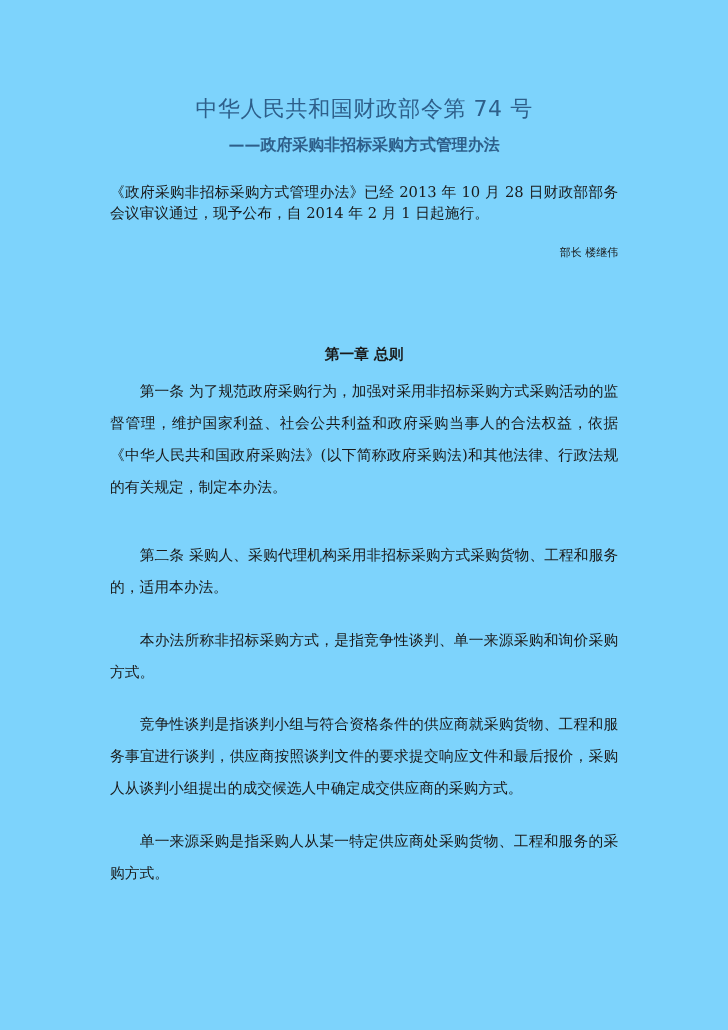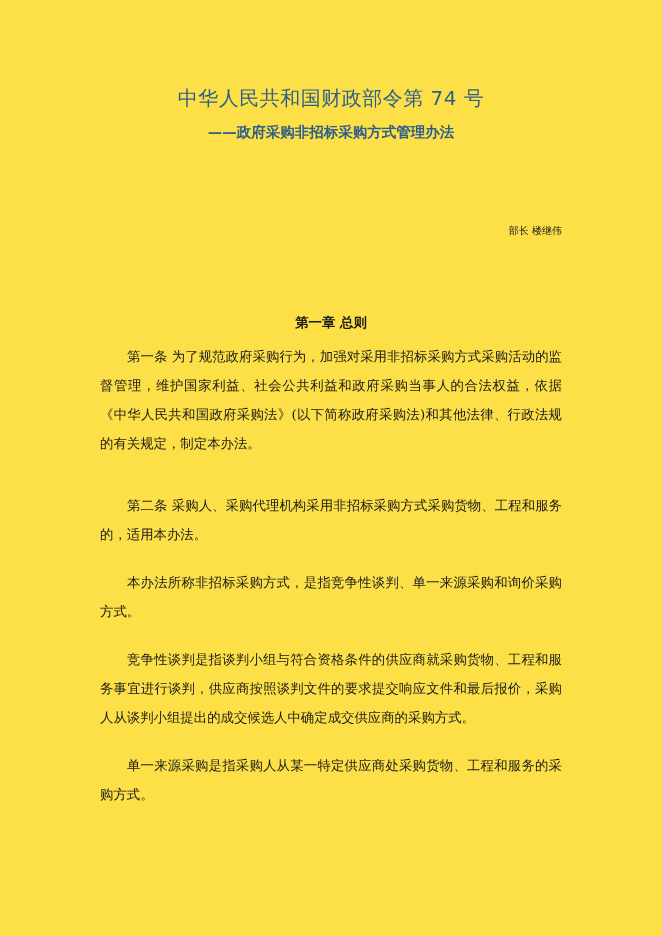--- a/index.html
+++ b/index.html
@@ -1,18 +1,18 @@
 <!DOCTYPE html>
 <html><head>
 <meta charset="utf-8">
 <style>
   html, body { margin: 0; padding: 0; background: #ffffff; }
   body { width: 662px; height: 936px; position: relative; overflow: hidden;
          font-family: "DejaVu Serif", "Liberation Serif", serif; color: #1a1a1a; }
-  .page { position: absolute; left: 0; top: 0; width: 662px; height: 936px; background: #fde047; }
+  .page { position: absolute; left: 0; top: 0; width: 662px; height: 936px; background: #7dd3fc; }
   .title { position: absolute; left: 0; width: 662px; top: 84px; text-align: center;
            font-family: "DejaVu Sans", "Liberation Sans", sans-serif;
            font-size: 20px; color: #2e5f8a; letter-spacing: 0.5px; line-height: 28px; }
   .subtitle { position: absolute; left: 0; width: 662px; top: 121px; text-align: center;
               font-family: "DejaVu Sans", "Liberation Sans", sans-serif;
               font-size: 14.5px; font-weight: bold; color: #2e5f8a; line-height: 22px; }
   .block { position: absolute; left: 100px; width: 462px; font-size: 13.4px; line-height: 19px;
            text-align: justify; }
   .p { position: absolute; left: 100px; width: 462px; font-size: 13.4px; line-height: 29px;
        text-align: justify; }
@@ -21,20 +21,21 @@
   .chapter { position: absolute; left: 0; width: 662px; text-align: center; font-size: 13.4px;
              font-weight: bold; line-height: 20px; font-family: "DejaVu Sans", "Liberation Sans", sans-serif; }
 </style>
 </head>
 <body>
 
 <div class="page">
   <div class="title">中华人民共和国财政部令第 74 号</div>
   <div class="subtitle">——政府采购非招标采购方式管理办法</div>
 
+  <div class="block" style="top:166px;">《政府采购非招标采购方式管理办法》已经 2013 年 10 月 28 日财政部部务会议审议通过，现予公布，自 2014 年 2 月 1 日起施行。</div>
 
   <div class="right" style="top:221px;">部长  楼继伟</div>
 
   <div class="chapter" style="top:313px;">第一章  总则</div>
 
   <div class="p indent" style="top:342px;">第一条   为了规范政府采购行为，加强对采用非招标采购方式采购活动的监督管理，维护国家利益、社会公共利益和政府采购当事人的合法权益，依据《中华人民共和国政府采购法》(以下简称政府采购法)和其他法律、行政法规的有关规定，制定本办法。</div>
   <div class="p indent" style="top:491px;">第二条   采购人、采购代理机构采用非招标采购方式采购货物、工程和服务的，适用本办法。</div>
   <div class="p indent" style="top:568px;">本办法所称非招标采购方式，是指竞争性谈判、单一来源采购和询价采购方式。</div>
   <div class="p indent" style="top:645px;">竞争性谈判是指谈判小组与符合资格条件的供应商就采购货物、工程和服务事宜进行谈判，供应商按照谈判文件的要求提交响应文件和最后报价，采购人从谈判小组提出的成交候选人中确定成交供应商的采购方式。</div>
   <div class="p indent" style="top:751px;">单一来源采购是指采购人从某一特定供应商处采购货物、工程和服务的采购方式。</div>

